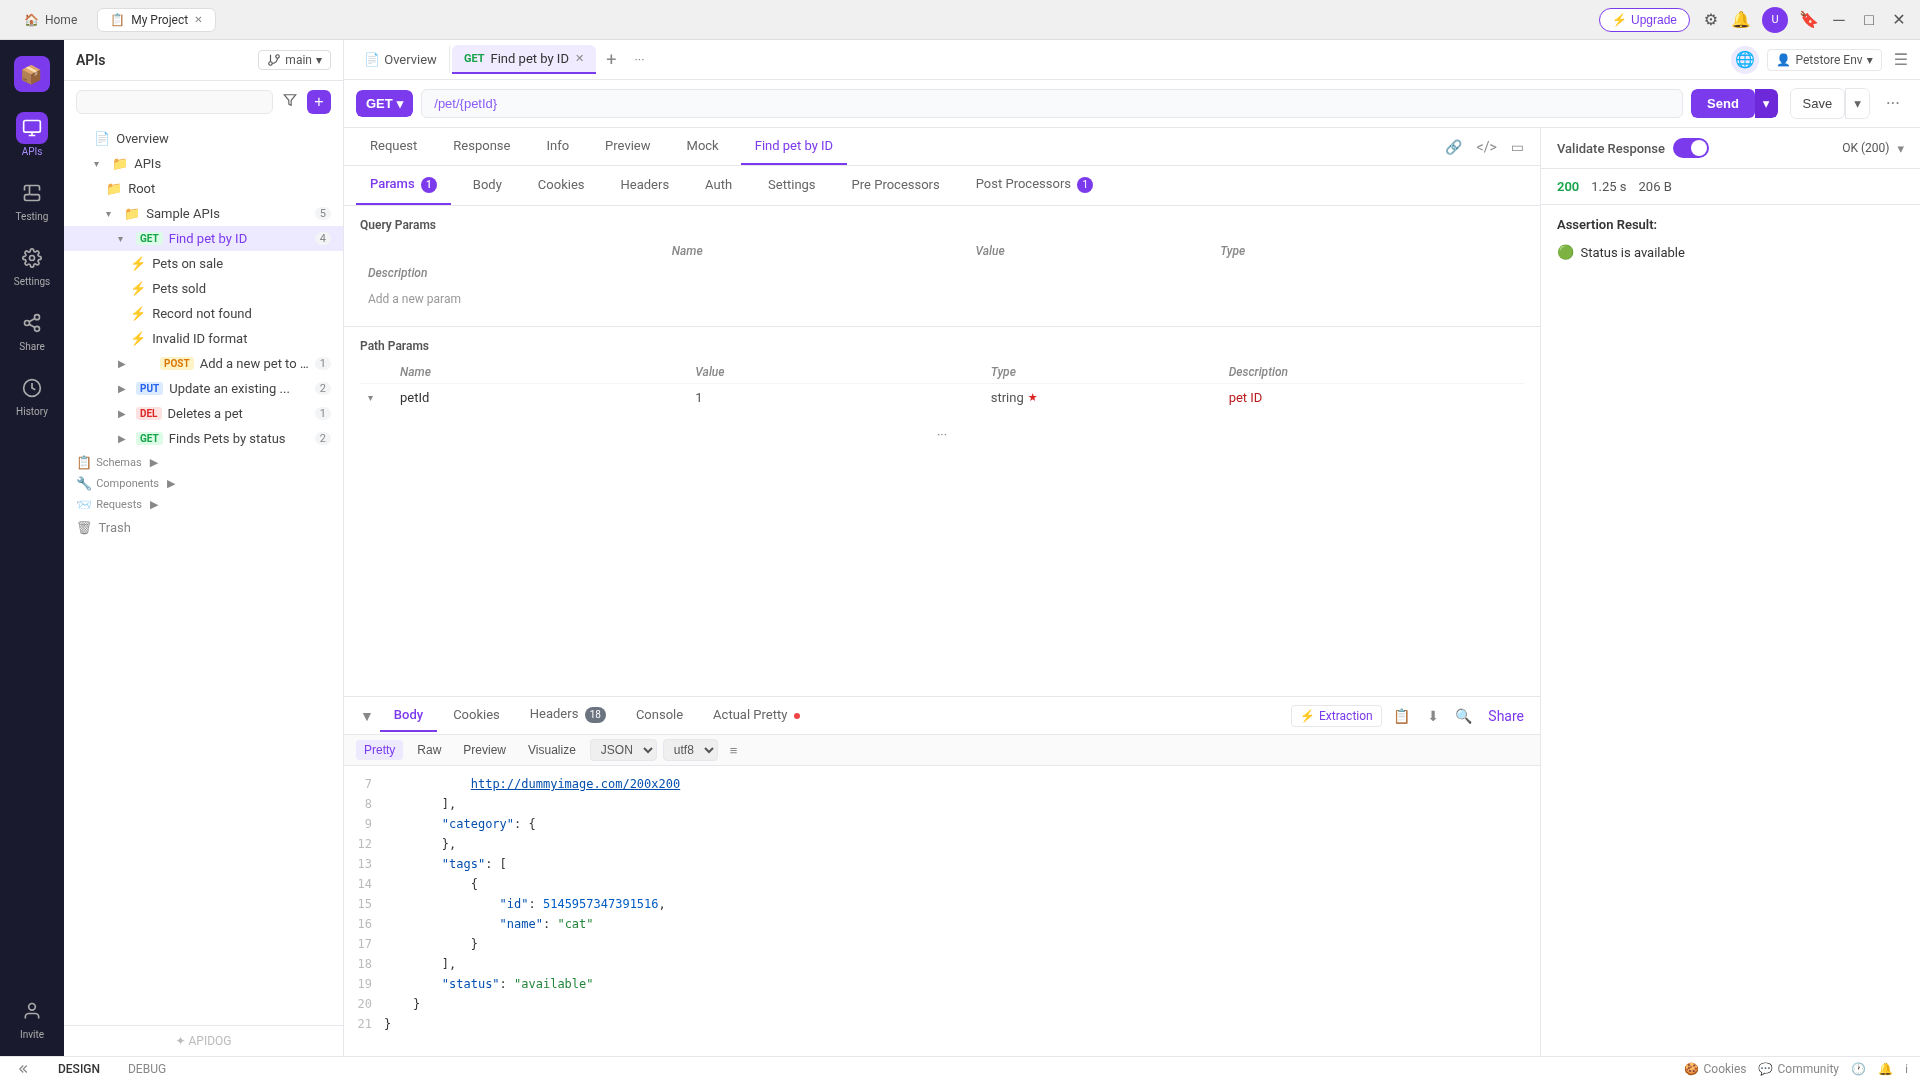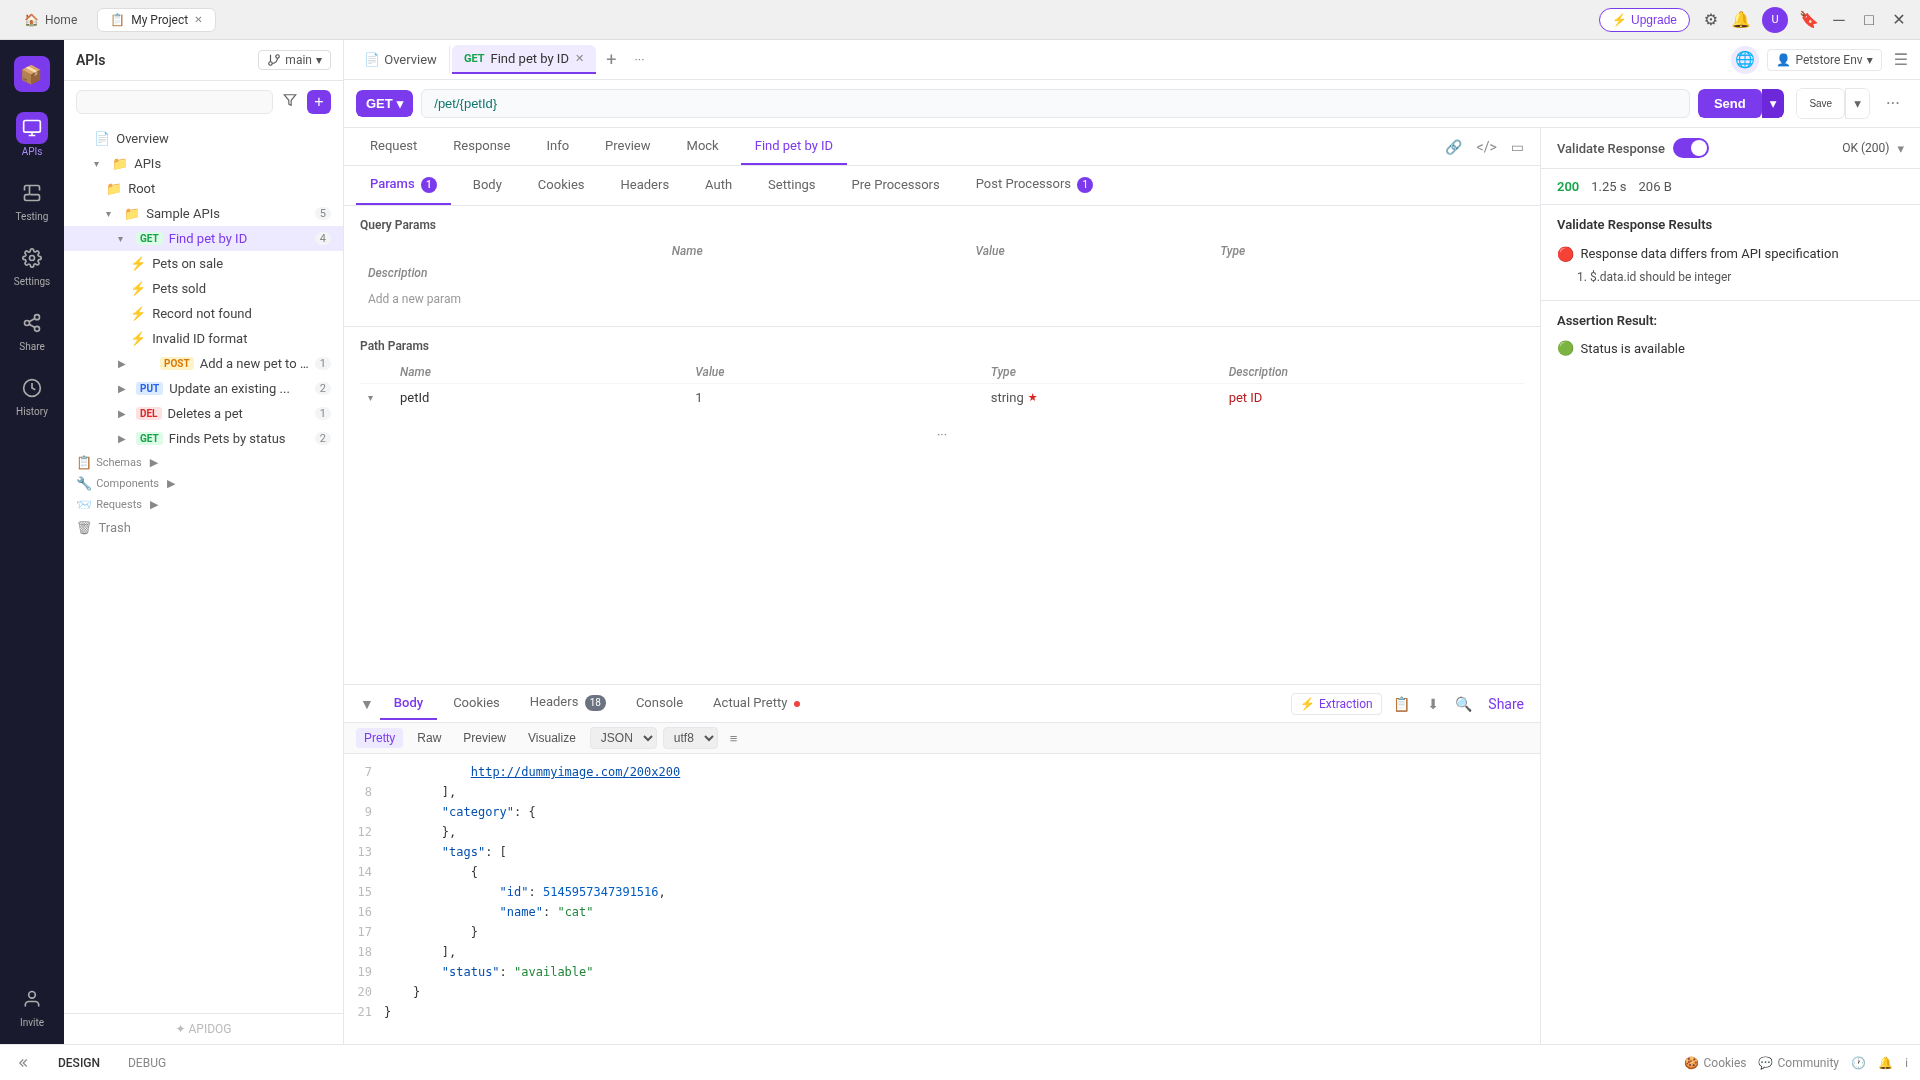--- a/index.html
+++ b/index.html
@@ -69,25 +69,25 @@
     .tab-add { padding: 4px 8px; color: #888; cursor: pointer; font-size: 18px; }
     .tab-more { padding: 4px 8px; color: #888; cursor: pointer; }
     .tab-right { margin-left: auto; display: flex; align-items: center; gap: 8px; }
     .env-selector { display: flex; align-items: center; gap: 4px; font-size: 12px; color: #555; padding: 3px 8px; border-radius: 4px; cursor: pointer; border: 1px solid #e5e7eb; background: white; }
     .tab-bar-menu { color: #888; cursor: pointer; font-size: 16px; padding: 4px; }
     .env-globe { color: #7c3aed; font-size: 16px; width: 28px; height: 28px; background: #ede9fe; border-radius: 50%; display: flex; align-items: center; justify-content: center; }
 
     
     .url-bar { padding: 8px 12px; background: #fff; border-bottom: 1px solid #e5e7eb; display: flex; align-items: center; gap: 8px; flex-shrink: 0; }
     .method-select { background: #7c3aed; color: white; border: none; padding: 6px 10px; border-radius: 6px; font-size: 13px; font-weight: 600; cursor: pointer; display: flex; align-items: center; gap: 4px; }
-    .url-input { flex: 1; border: 1px solid #e5e7eb; border-radius: 6px; padding: 6px 12px; font-size: 13px; color: #0f766e; outline: none; background: #f9fafb; }
+    .url-input { flex: 1; border: 1px solid #e5e7eb; border-radius: 6px; padding: 6px 12px; font-size: 13px; color: #8b5cf6; outline: none; background: #f9fafb; }
     .send-btn { background: #7c3aed; color: white; border: none; padding: 7px 16px; border-radius: 6px; font-size: 13px; font-weight: 600; cursor: pointer; display: flex; align-items: center; gap: 4px; text-align: right; }
     .send-dropdown { background: #6d28d9; color: white; border: none; padding: 7px 8px; border-radius: 0 6px 6px 0; cursor: pointer; }
     .send-group { display: flex; border-radius: 6px; overflow: hidden; }
-    .save-btn { padding: 7px 12px; border: 1px solid #e5e7eb; border-radius: 6px; background: white; font-size: 10px; cursor: pointer; color: #444; display: flex; align-items: center; gap: 4px; }
+    .save-btn { padding: 7px 12px; border: 1px solid #e5e7eb; border-radius: 6px; background: white; font-size: 13px; cursor: pointer; color: #444; display: flex; align-items: center; gap: 4px; }
     .save-more { padding: 7px 8px; border: 1px solid #e5e7eb; border-radius: 0 6px 6px 0; background: white; cursor: pointer; color: #666; }
     .save-group { display: flex; border-radius: 6px; overflow: hidden; margin-left: 4px; }
     .url-more { color: #888; cursor: pointer; padding: 4px 8px; font-size: 18px; }
 
     
     .request-tabs { padding: 0 12px; background: #fff; border-bottom: 1px solid #e5e7eb; display: flex; align-items: center; gap: 8px; flex-shrink: 0; overflow-x: auto; }
     .req-tab { padding: 10px 14px; font-size: 13px; color: #666; cursor: pointer; border-bottom: 2px solid transparent; white-space: nowrap; }
     .req-tab.active { color: #7c3aed; border-bottom-color: #7c3aed; font-weight: 500; }
     .req-tab-badge { display: inline-flex; align-items: center; justify-content: center; background: #7c3aed; color: white; border-radius: 8px; font-size: 10px; padding: 0 5px; margin-left: 3px; min-width: 16px; height: 16px; }
     .tab-icons { margin-left: auto; display: flex; gap: 6px; color: #888; }
@@ -155,21 +155,21 @@
     .validate-results-title { font-size: 13px; font-weight: 600; color: #333; margin-bottom: 10px; }
     .validate-error { display: flex; align-items: flex-start; gap: 6px; padding: 4px 0; font-size: 13px; color: #333; }
     .error-icon { color: #dc2626; font-size: 14px; flex-shrink: 0; }
     .validate-sub { padding: 4px 0 4px 20px; font-size: 12px; color: #555; }
     .assertion-section { padding: 12px 16px; }
     .assertion-title { font-size: 13px; font-weight: 600; color: #333; margin-bottom: 10px; }
     .assertion-item { display: flex; align-items: center; gap: 6px; font-size: 13px; color: #333; padding: 2px 0; }
     .success-icon { color: #16a34a; font-size: 14px; }
 
     
-    .bottom-bar { height: 36px; background: #fff; border-top: 1px solid #e5e7eb; display: flex; align-items: center; padding: 0 12px; gap: 12px; flex-shrink: 0; }
+    .bottom-bar { height: 24px; background: #fff; border-top: 1px solid #e5e7eb; display: flex; align-items: center; padding: 0 12px; gap: 12px; flex-shrink: 0; }
     .bottom-nav-btn { color: #888; cursor: pointer; font-size: 14px; padding: 4px 6px; display: flex; align-items: center; gap: 4px; }
     .design-tab { font-size: 12px; color: #888; cursor: pointer; padding: 4px 8px; border-radius: 4px; }
     .design-tab.active { color: #333; font-weight: 500; }
     .bottom-right { margin-left: auto; display: flex; align-items: center; gap: 12px; }
     .bottom-link { font-size: 12px; color: #888; cursor: pointer; display: flex; align-items: center; gap: 4px; }
 
     .content-split { display: flex; flex: 1; overflow: hidden; }
     .left-main { flex: 1; display: flex; flex-direction: column; overflow: hidden; }
   </style>
 </head>
@@ -674,30 +674,20 @@
           <span class="validate-status">
             <span>OK (200)</span>
           </span>
           <div class="validate-expand">▾</div>
         </div>
         <div class="validate-status-bar">
           <span class="status-code">200</span>
           <span class="status-time">1.25 s</span>
           <span class="status-size">206 B</span>
         </div>
-        <div class="validate-results">
-          <div class="validate-results-title">Validate Response Results</div>
-          <div class="validate-error">
-            <span class="error-icon">🔴</span>
-            <span>Response data differs from API specification</span>
-          </div>
-          <div class="validate-sub">
-            <span>1. $.data.id should be integer</span>
-          </div>
-        </div>
         <div class="assertion-section">
           <div class="assertion-title">Assertion Result:</div>
           <div class="assertion-item">
             <span class="success-icon">🟢</span>
             <span>Status is available</span>
           </div>
         </div>
       </div>
     </div>
   </div>

